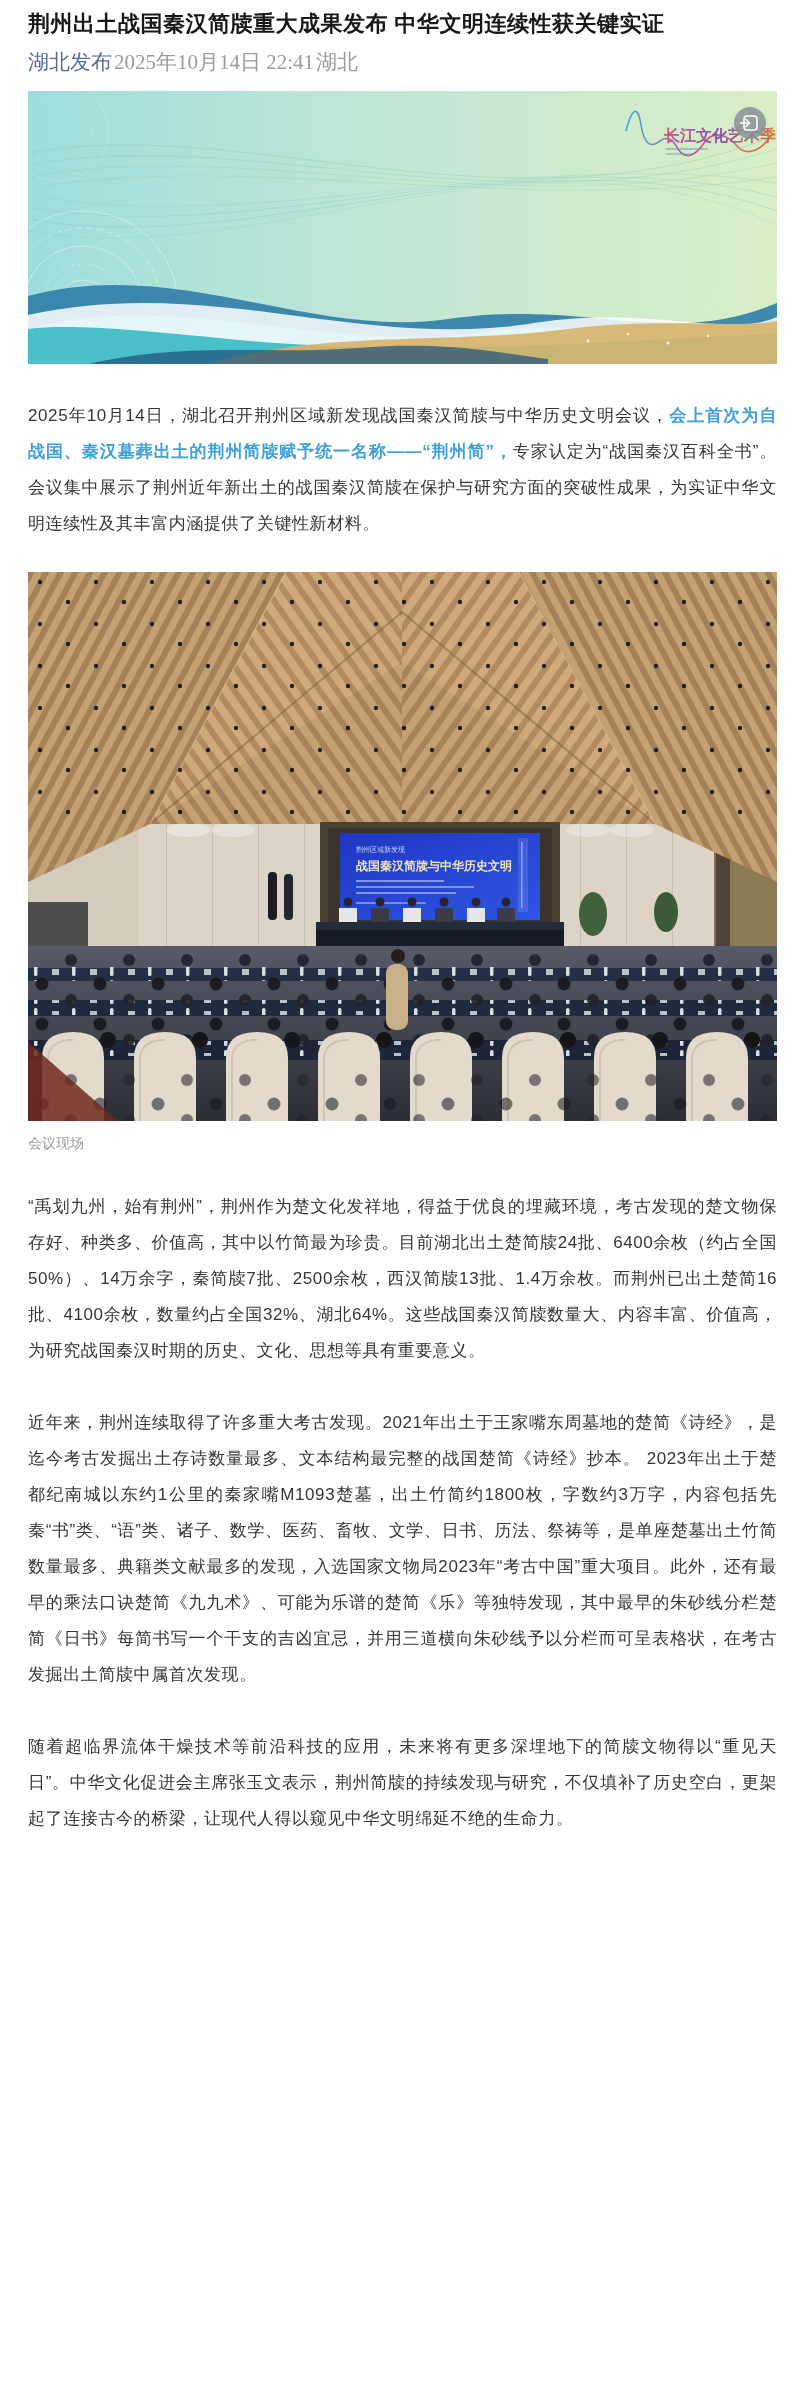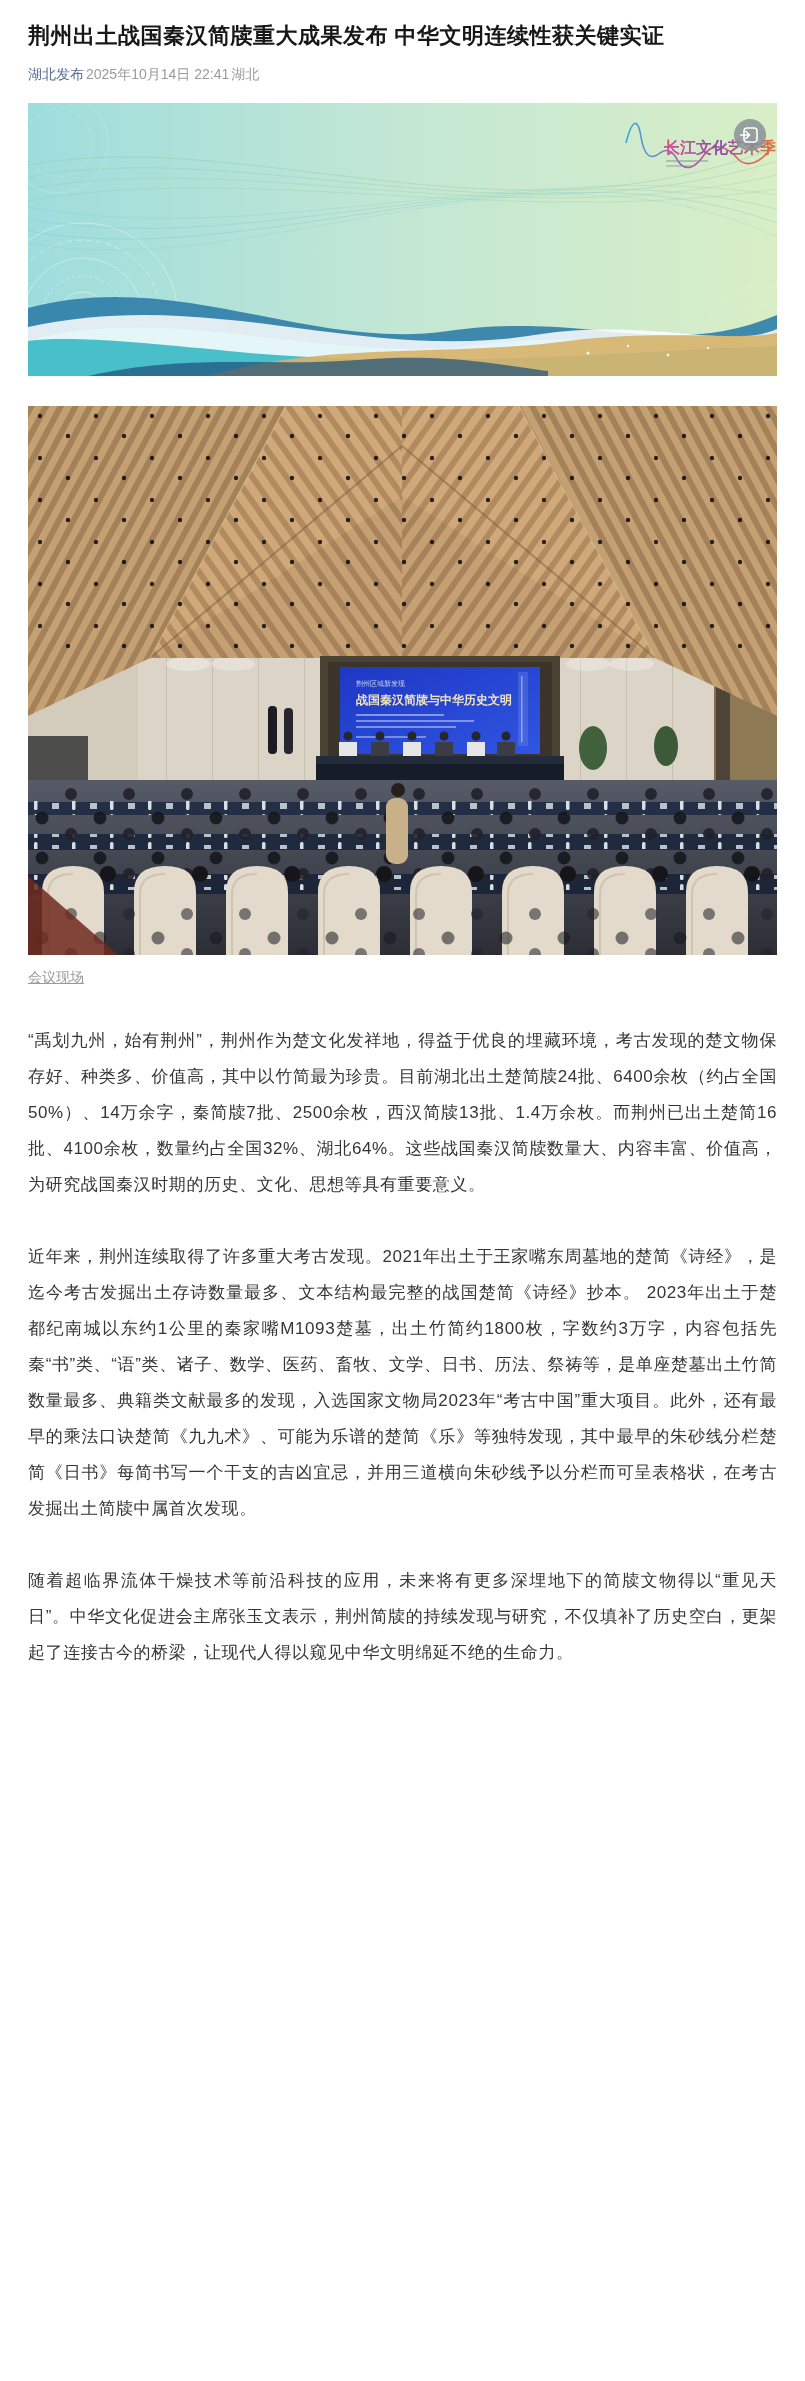--- a/index.html
+++ b/index.html
@@ -1,28 +1,28 @@
 <!DOCTYPE html>
 <html><head>
 <meta charset="utf-8">
 <style>
   html,body{margin:0;padding:0;background:#fff;}
   body{width:805px;font-family:"Liberation Sans","DejaVu Sans",sans-serif;color:#333;}
-  .article{padding:20px 28px 6px;}
+  .article{padding:8px 28px 6px;}
   .title{font-size:22px;line-height:31px;font-weight:700;color:#171717;margin:0;letter-spacing:.5px;}
-  .byline{margin-top:13px;font-size:14px;line-height:21px;display:flex;align-items:center;}
+  .byline{margin-top:13px;font-size:21px;line-height:21px;display:flex;align-items:center;font-family:Liberation Serif, serif;}
   .account{color:#576b95;cursor:pointer;}
   .meta{color:#9b9b9b;margin-left:2px;}
   .banner-wrap{margin-top:18px;line-height:0;}
   .banner-wrap svg{display:block;}
   .body-para{margin:36px 0 0;font-size:17px;line-height:36px;letter-spacing:.6px;text-align:justify;color:#353535;}
   .body-para.first{margin-top:34px;}
   .hl{color:#42a0d8;font-weight:700;}
   .photo-wrap{margin:30px 0 6px;line-height:0;cursor:pointer;}
-  .caption{margin-top:12px;font-size:14px;line-height:20px;color:#9a9a9a;text-decoration:underline;}
+  .caption{margin-top:12px;font-size:14px;line-height:20px;color:#9a9a9a;}
   svg text{font-family:"Liberation Sans","DejaVu Sans",sans-serif;}
 </style>
 </head>
 <body>
 
 <div class="article">
 
   <h1 class="title">荆州出土战国秦汉简牍重大成果发布 中华文明连续性获关键实证</h1>
 
   <div class="byline">
@@ -95,20 +95,23 @@
       </g>
 
       <g cursor="pointer">
         <circle cx="722" cy="32" r="16" fill="#8a9096" opacity="0.85"></circle>
         <rect x="716" y="25" width="13" height="14" rx="3" stroke="#fff" stroke-width="1.6" fill="none"></rect>
         <path d="M712,32 h9 M717.5,28 l4,4 -4,4" stroke="#fff" stroke-width="1.6" fill="none"></path>
       </g>
     </svg>
   </div>
 
+  <p class="body-para first">
+    <span>2025年10月14日，湖北召开荆州区域新发现战国秦汉简牍与中华历史文明会议，</span><span class="hl">会上首次为自战国、秦汉墓葬出土的荆州简牍赋予统一名称——“荆州简”，</span><span>专家认定为“战国秦汉百科全书”。会议集中展示了荆州近年新出土的战国秦汉简牍在保护与研究方面的突破性成果，为实证中华文明连续性及其丰富内涵提供了关键性新材料。</span>
+  </p>
 
   <figure class="photo-wrap" style="margin-left:0;margin-right:0">
     <svg width="749" height="549" viewBox="0 0 749 549">
       <defs>
         <pattern id="pL" patternUnits="userSpaceOnUse" width="13" height="13" patternTransform="rotate(28)">
           <rect width="13" height="13" fill="#c3a173"></rect>
             <rect width="6" height="13" fill="#a5815a"></rect>
         </pattern>
         <pattern id="pR" patternUnits="userSpaceOnUse" width="13" height="13" patternTransform="rotate(-28)">
           <rect width="13" height="13" fill="#c3a173"></rect>

